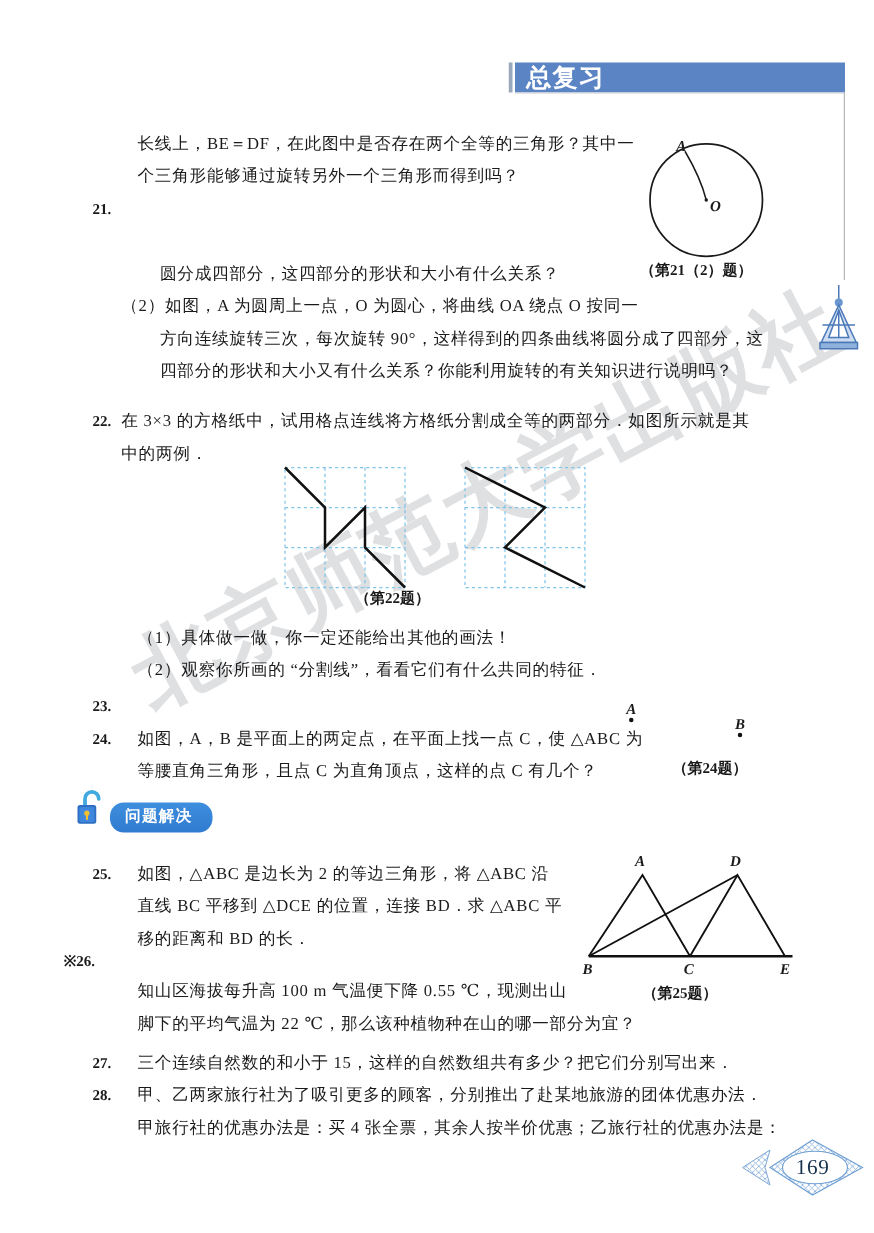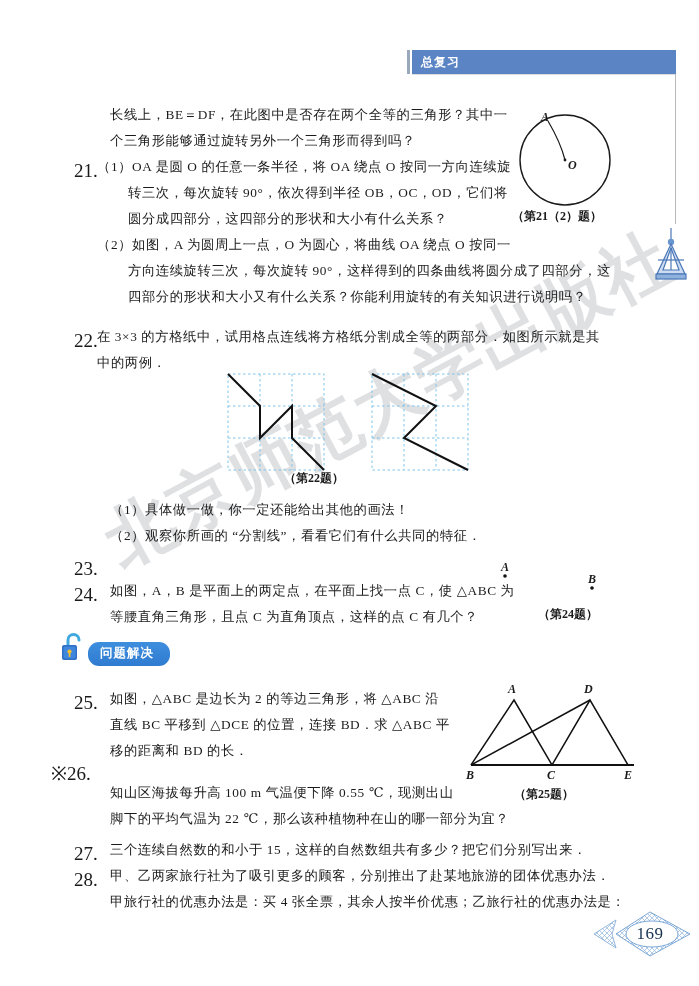--- a/index.html
+++ b/index.html
@@ -53,21 +53,21 @@
     left: -5px;
     top: 0;
     width: 3px;
     height: 24px;
     background: #9aa8bd;
   }
   #header-banner .title {
     color: #ffffff;
     font-family: "Liberation Sans", sans-serif;
     font-weight: bold;
-    font-size: 12px;
+    font-size: 20px;
     margin-left: 9px;
     letter-spacing: 1px;
   }
   #header-rule {
     position: absolute;
     left: 412px;
     top: 74px;
     width: 264px;
     height: 1px;
     background: #dddddd;
@@ -86,22 +86,22 @@
     position: absolute;
     font-family: "Liberation Serif", "DejaVu Serif", serif;
     font-size: 13.3px;
     line-height: 1;
     white-space: nowrap;
     letter-spacing: 0.6px;
   }
   .num {
     position: absolute;
     font-family: "Liberation Serif", serif;
-    font-size: 19px;
-    font-weight: normal;
+    font-size: 12px;
+    font-weight: bold;
     white-space: nowrap;
   }
   .cap {
     position: absolute;
     font-family: "Liberation Serif", serif;
     font-size: 12px;
     white-space: nowrap;
     font-weight: bold;
   }
   .mathlbl {
@@ -199,22 +199,20 @@
         <rect x="10" y="48" width="30" height="5" fill="#8fb2dd" stroke="#4a78b8"></rect>
         <line x1="25" y1="22" x2="25" y2="44"></line>
       </g>
     </svg>
   </div>
 
   <div class="txt" style="left:110px; top:108px;">长线上，BE＝DF，在此图中是否存在两个全等的三角形？其中一</div>
   <div class="txt" style="left:110px; top:134px;">个三角形能够通过旋转另外一个三角形而得到吗？</div>
 
   <div class="num" style="left:74px; top:160px;">21.</div>
-  <div class="txt" style="left:97px; top:160px;">（1）OA 是圆 O 的任意一条半径，将 OA 绕点 O 按同一方向连续旋</div>
-  <div class="txt" style="left:128px; top:186px;">转三次，每次旋转 90°，依次得到半径 OB，OC，OD，它们将</div>
   <div class="txt" style="left:128px; top:212px;">圆分成四部分，这四部分的形状和大小有什么关系？</div>
   <div class="txt" style="left:97px; top:238px;">（2）如图，A 为圆周上一点，O 为圆心，将曲线 OA 绕点 O 按同一</div>
   <div class="txt" style="left:128px; top:264px;">方向连续旋转三次，每次旋转 90°，这样得到的四条曲线将圆分成了四部分，这</div>
   <div class="txt" style="left:128px; top:290px;">四部分的形状和大小又有什么关系？你能利用旋转的有关知识进行说明吗？</div>
 
   <div id="fig21">
     <svg width="120" height="118" viewBox="0 0 120 118">
       <circle cx="57" cy="52" r="45" fill="none" stroke="#1a1a1a" stroke-width="1.4"></circle>
       <path d="M40 13 C 50 30, 54 40, 57 52" fill="none" stroke="#1a1a1a" stroke-width="1.2"></path>
       <circle cx="57" cy="52" r="1.4" fill="#1a1a1a"></circle>

